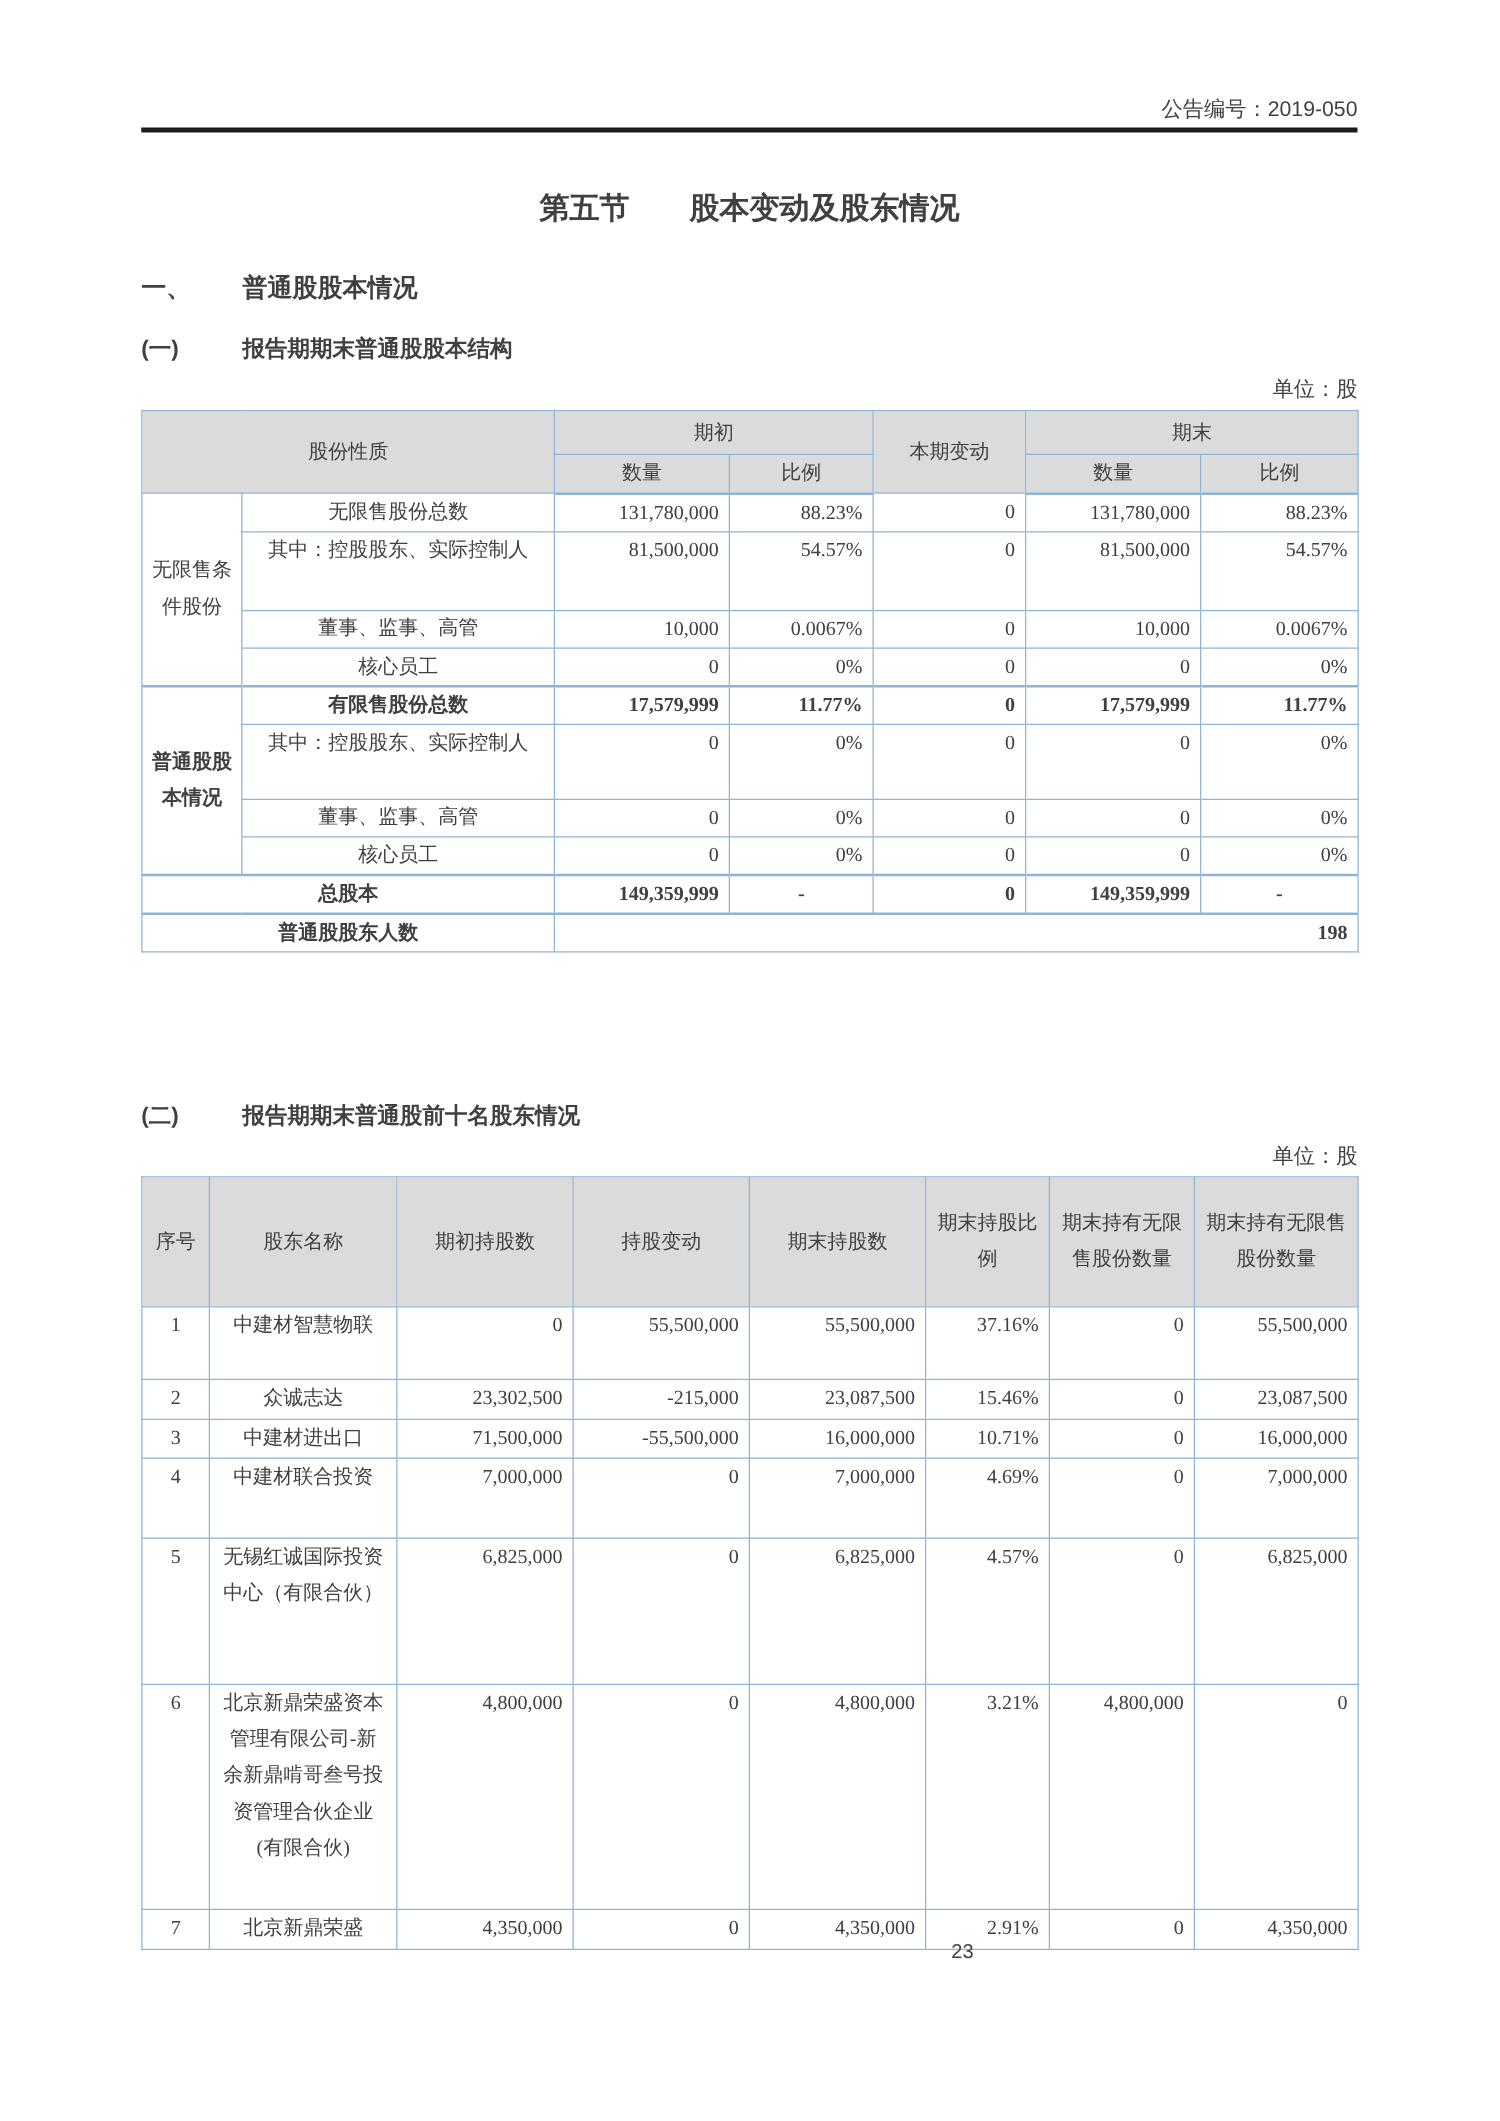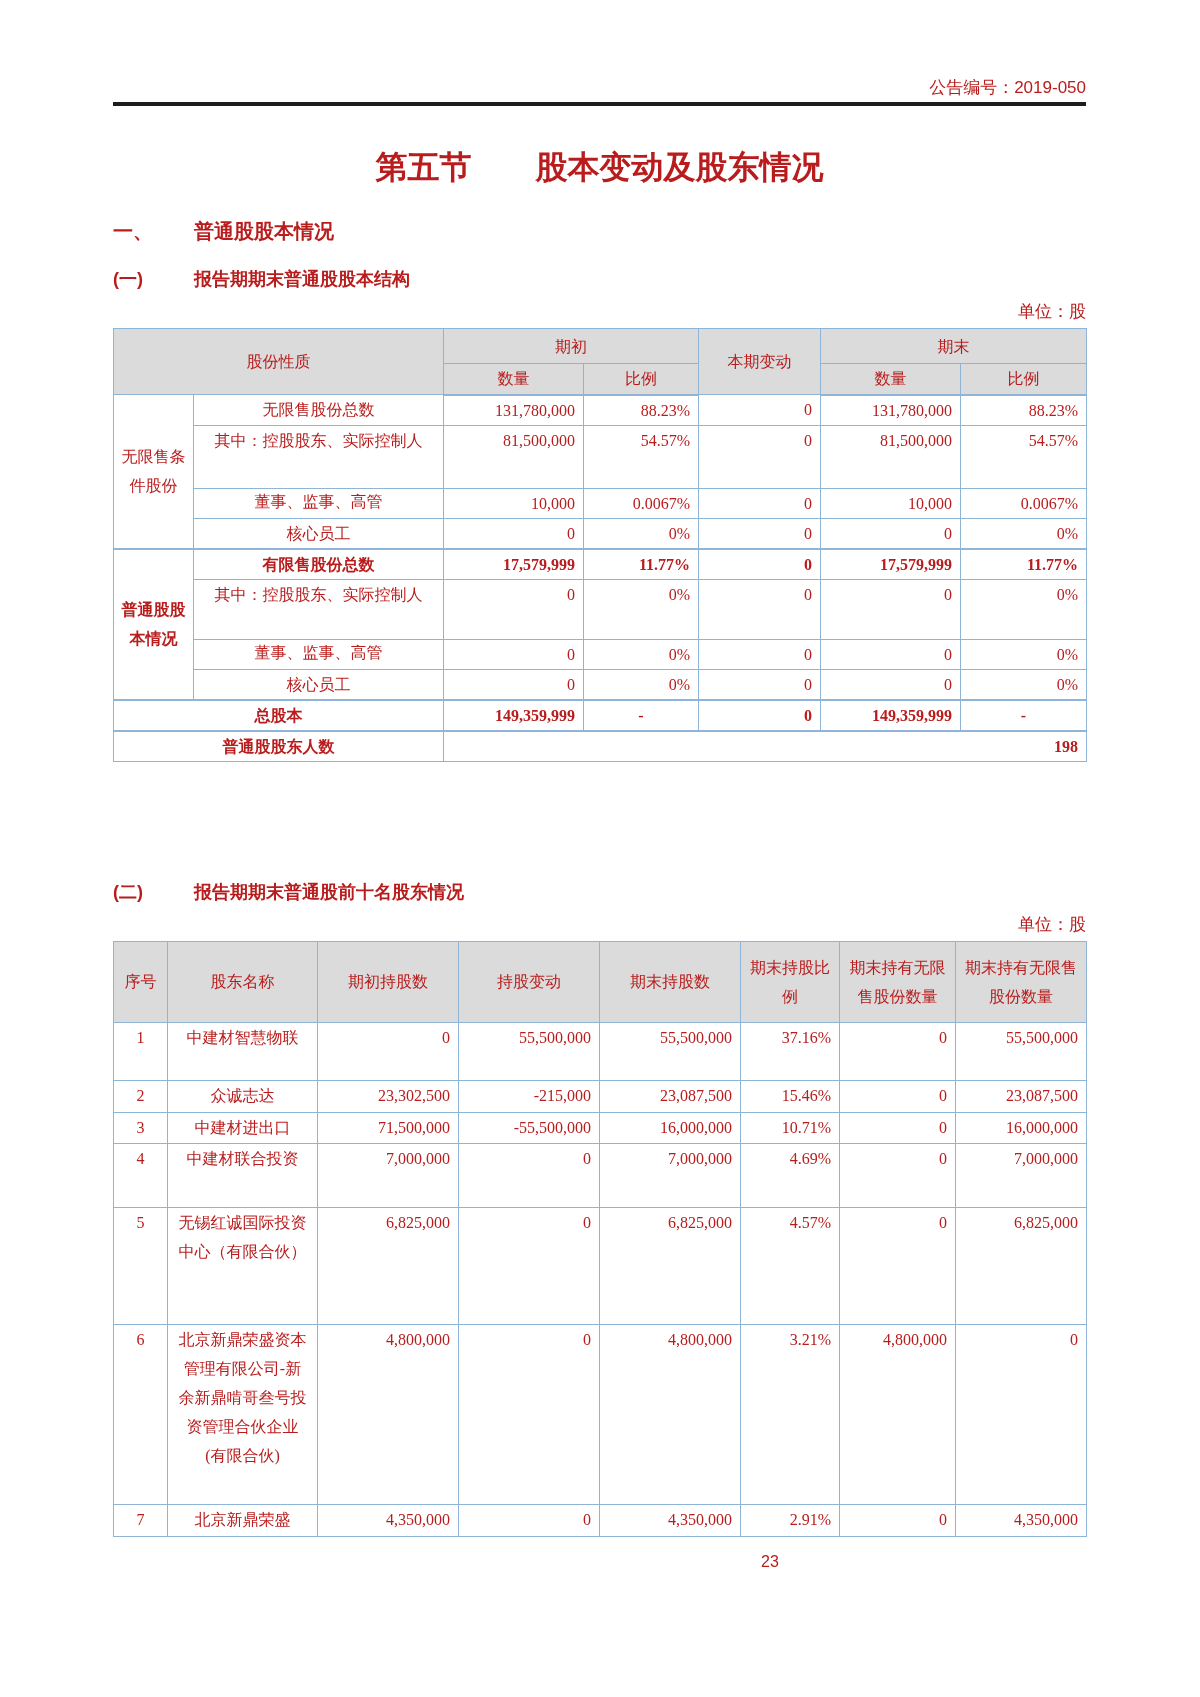--- a/index.html
+++ b/index.html
@@ -1,24 +1,24 @@
 <!DOCTYPE html>
 <html><head>
 <meta charset="utf-8">
 <style>
   html,body{margin:0;padding:0;}
   .page{position:relative;width:1200px;height:1697px;background:#ffffff;overflow:hidden;
-        font-family:"Liberation Serif","DejaVu Serif",serif;color:#b91c1c;}
+        font-family:"Liberation Serif","DejaVu Serif",serif;color:#404040;}
   .content{position:absolute;left:113px;top:0;width:973px;}
 
   .doc-header{padding-top:76px;text-align:right;font-family:"Liberation Sans","DejaVu Sans",sans-serif;
               font-size:17px;line-height:23px;}
   .rule{margin-top:3px;border-bottom:4px solid #1c1c1c;}
 
-  .title{margin-top:42px;text-align:center;font-size:32px;font-weight:700;line-height:38px;
+  .title{margin-top:42px;text-align:center;font-size:24px;font-weight:700;line-height:38px;
          font-family:"Liberation Sans","DejaVu Sans",sans-serif;}
 
   .sec{display:flex;font-family:"Liberation Sans","DejaVu Sans",sans-serif;font-weight:700;}
   .sec .n{flex:none;width:81px;}
   .s1{margin-top:32px;font-size:20px;line-height:27px;}
   .s2{margin-top:22px;font-size:18px;line-height:25px;}
 
   .unit{margin-top:8px;margin-bottom:4px;text-align:right;font-size:17px;line-height:24px;}
 
   table{width:100%;border-collapse:collapse;table-layout:fixed;font-size:16px;}
@@ -181,21 +181,21 @@
         <col style="width:54px">
           <col style="width:150px">
           <col style="width:141px">
           <col style="width:141px">
         <col style="width:141px">
           <col style="width:99px">
           <col style="width:116px">
           <col style="width:131px">
       </colgroup>
       <tbody>
-          <tr style="height:81px">
+          <tr style="height:104px">
         <td class="hd">序号</td>
         <td class="hd">股东名称</td>
         <td class="hd">期初持股数</td>
         <td class="hd">持股变动</td>
         <td class="hd">期末持股数</td>
         <td class="hd">期末持股比例</td>
         <td class="hd">期末持有无限售股份数量</td>
         <td class="hd">期末持有无限售股份数量</td>
       </tr>
 

